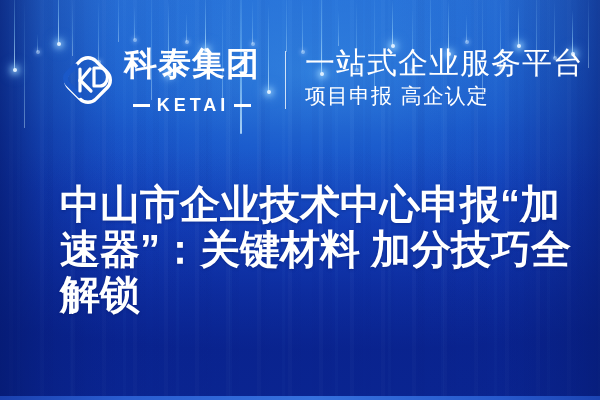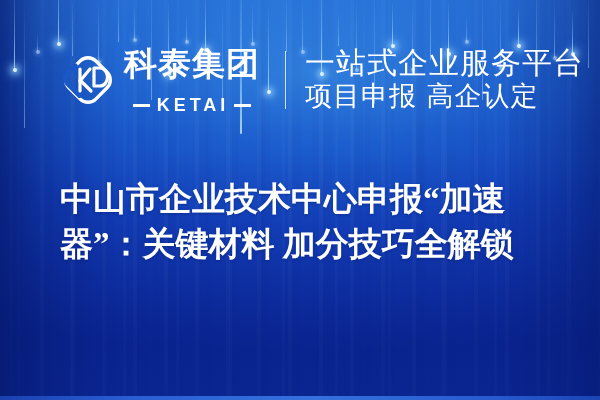--- a/index.html
+++ b/index.html
@@ -190,35 +190,35 @@
   .tagline-main {
     font-family: Liberation Serif, serif;
     font-size: 30px;
     line-height: 38px;
     color: #ffffff;
     letter-spacing: 1px;
     white-space: nowrap;
   }
   .tagline-sub {
     font-family: "DejaVu Serif", "Liberation Serif", serif;
-    font-size: 27px;
+    font-size: 21px;
     line-height: 28px;
     color: #ffffff;
     letter-spacing: 1px;
     white-space: nowrap;
   }
 
   
   .headline {
     position: absolute;
     left: 60px;
     top: 155px;
     width: 520px;
-    font-family: Liberation Serif, serif;
-    font-size: 33px;
+    font-family: Liberation Sans, sans-serif;
+    font-size: 40px;
     line-height: 45px;
     font-weight: bold;
     color: #ffffff;
     letter-spacing: 0px;
     text-shadow: 0 1px 3px rgba(0,20,90,0.35);
     word-break: break-all;
   }
 </style>
 </head>
 <body>

